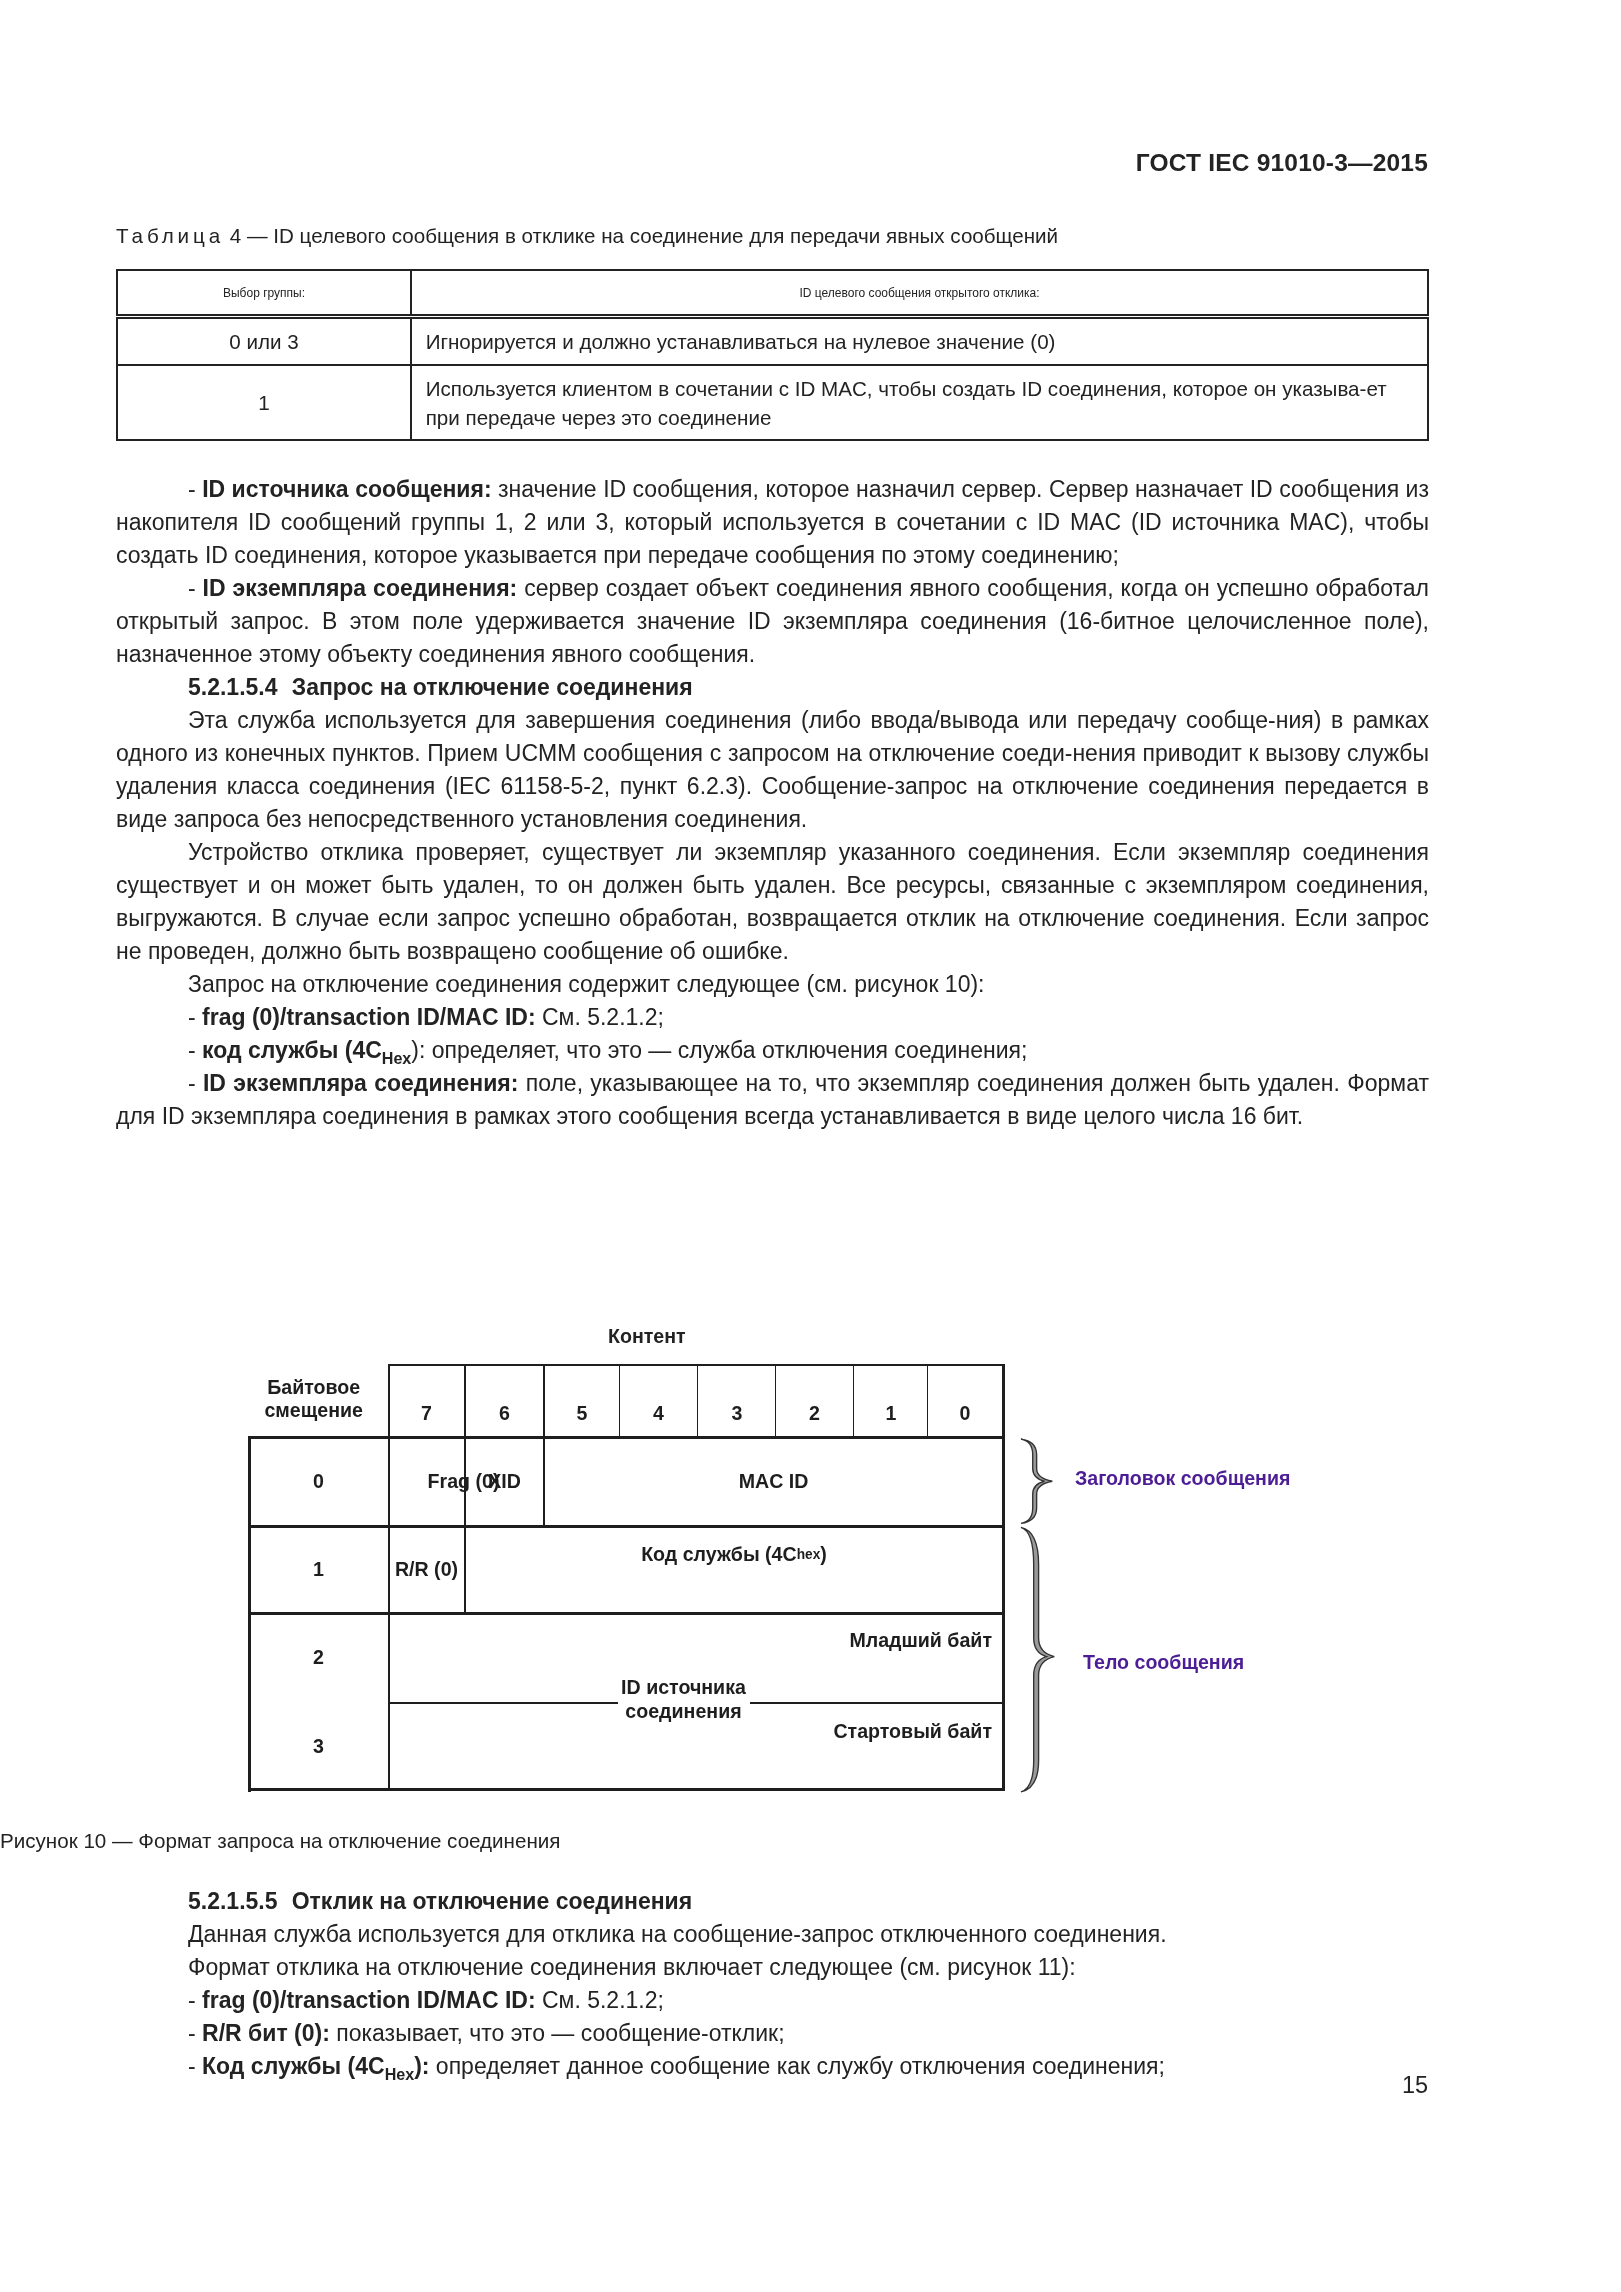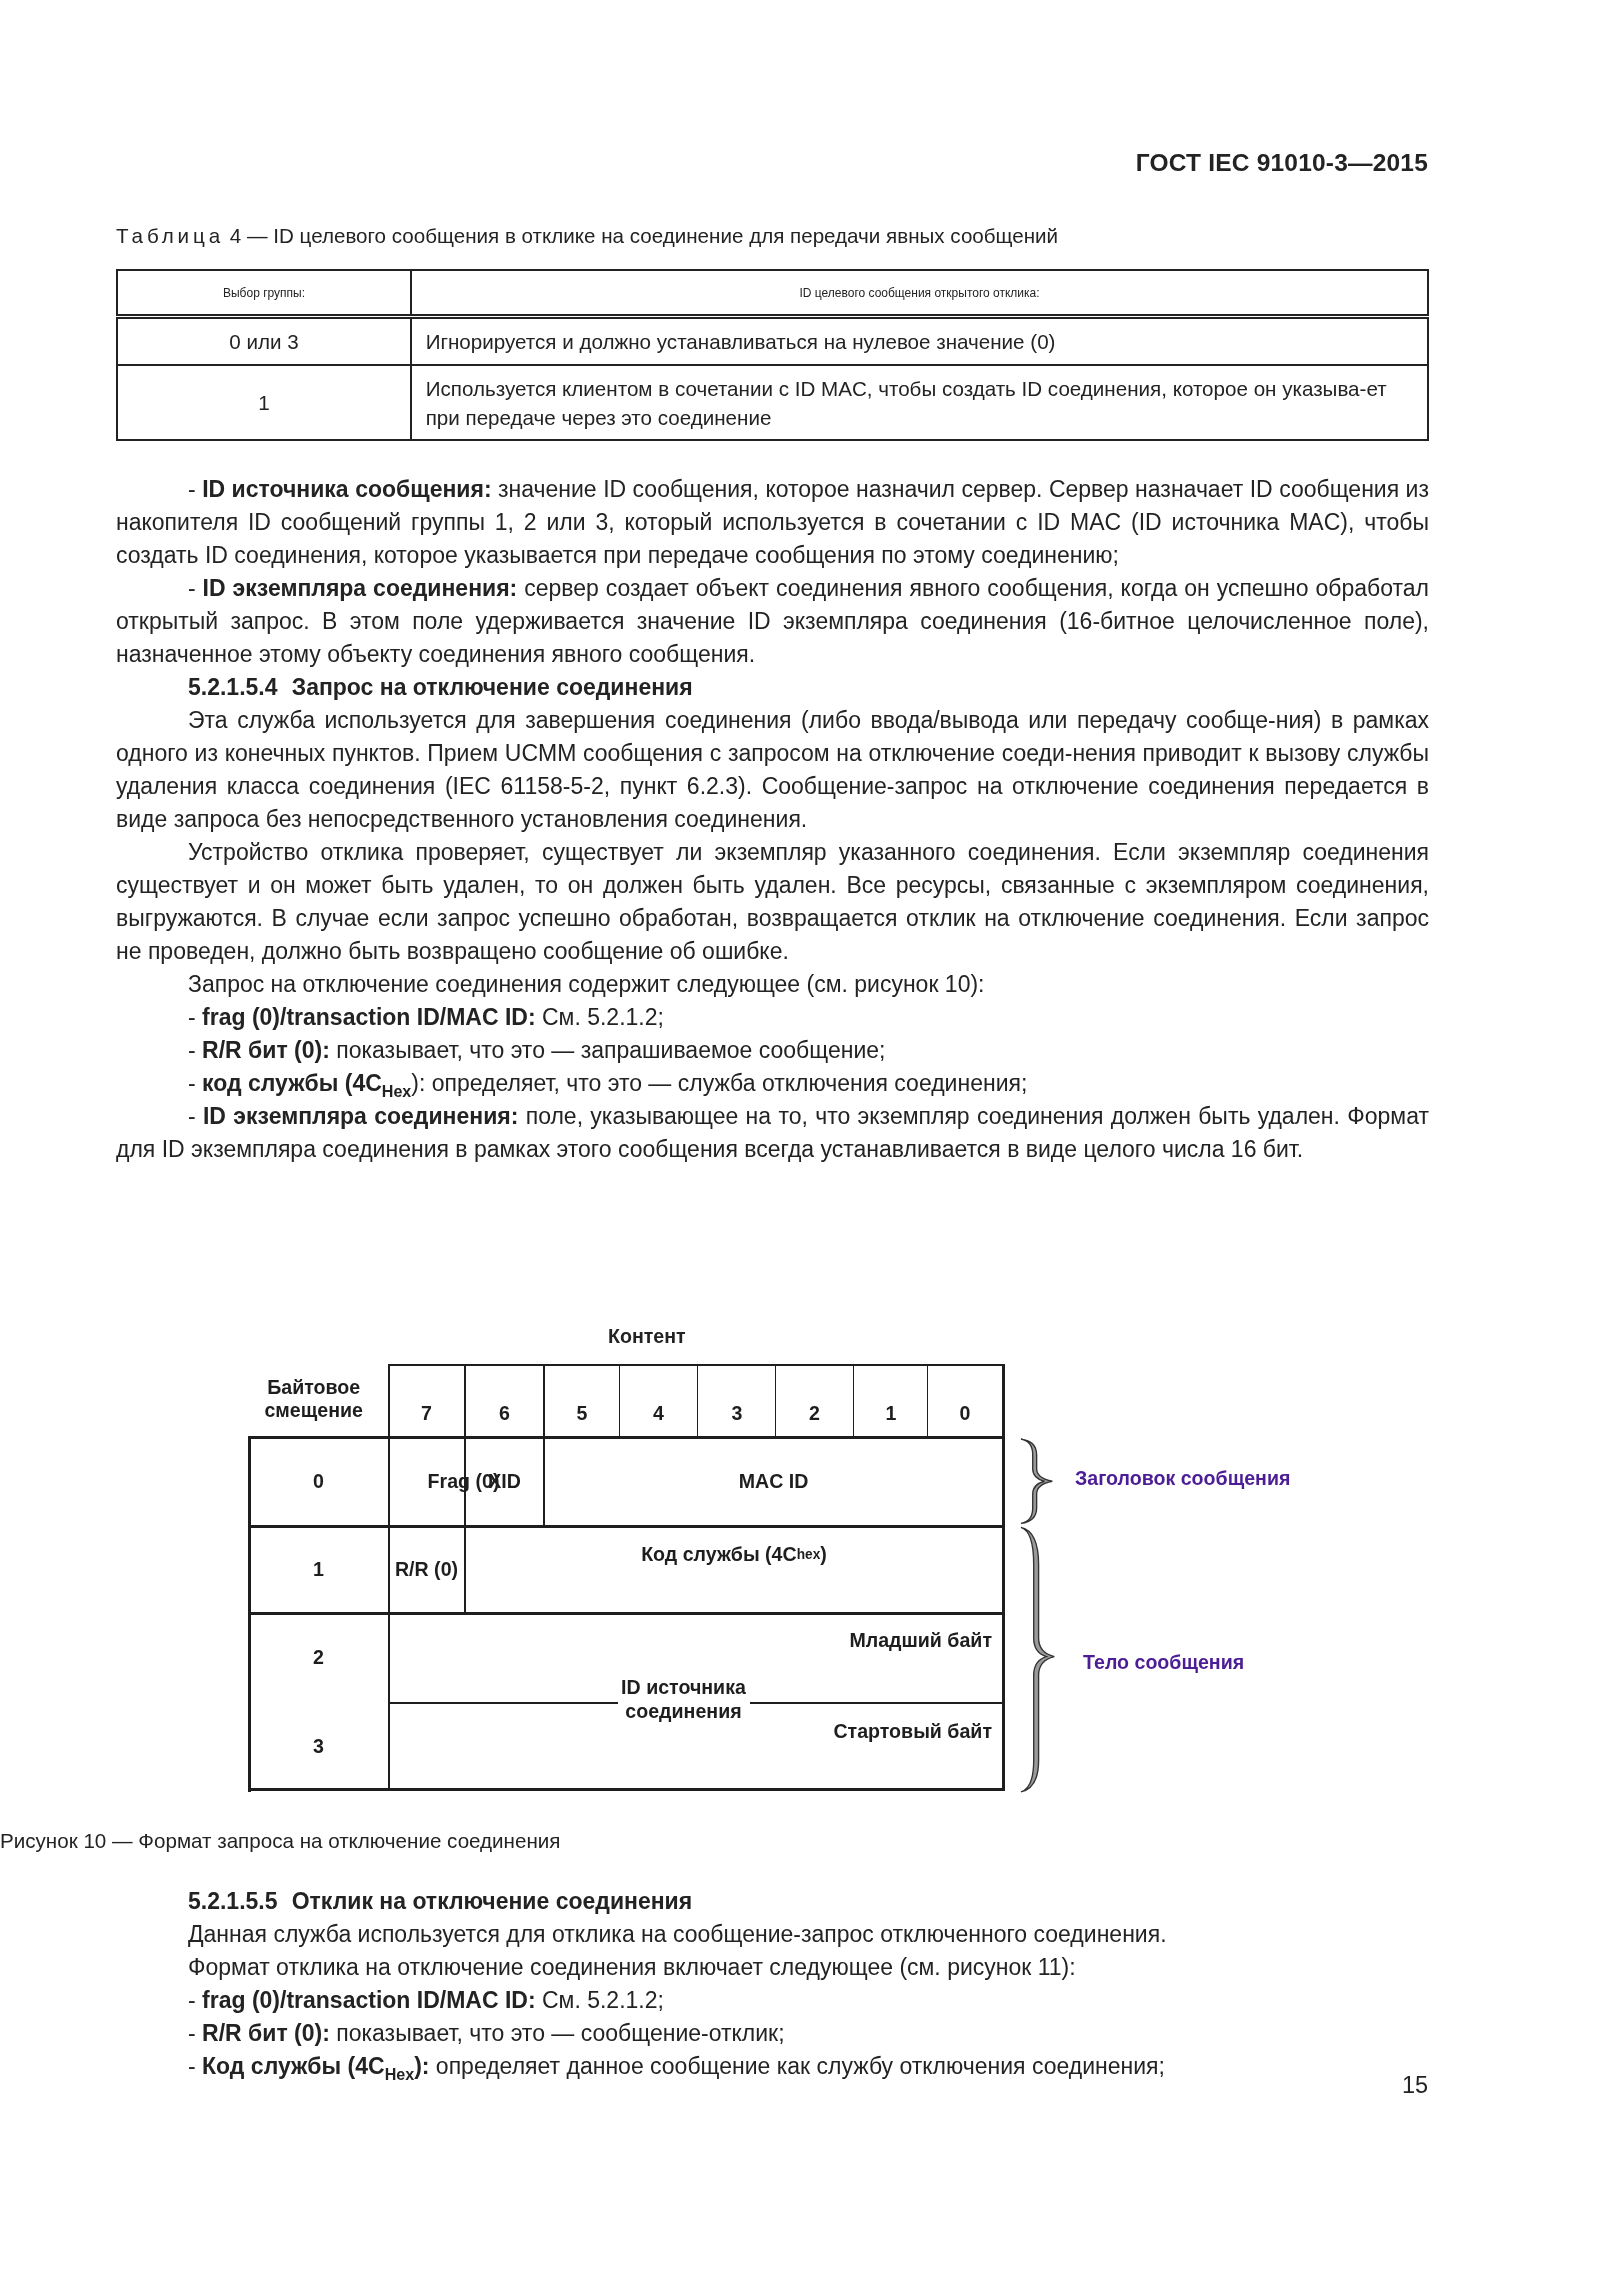--- a/index.html
+++ b/index.html
@@ -62,21 +62,20 @@
   </table>
 
 <div class="abs body-block" style="top:473px;">
   <p class="p ind">- <b>ID источника сообщения:</b><span> значение ID сообщения, которое назначил сервер. Сервер назначает ID сообщения из накопителя ID сообщений группы 1, 2 или 3, который используется в сочетании с ID MAC (ID источника MAC), чтобы создать ID соединения, которое указывается при передаче сообщения по этому соединению;</span></p>
   <p class="p ind last">- <b>ID экземпляра соединения:</b><span> сервер создает объект соединения явного сообщения, когда он успешно обработал открытый запрос. В этом поле удерживается значение ID экземпляра соединения (16-битное целочисленное поле), назначенное этому объекту соединения явного сообщения.</span></p>
   <p class="sec"><span class="num">5.2.1.5.4</span> <span>Запрос на отключение соединения</span></p>
   <p class="p ind last">Эта служба используется для завершения соединения (либо ввода/вывода или передачу сообще-ния) в рамках одного из конечных пунктов. Прием UCMM сообщения с запросом на отключение соеди-нения приводит к вызову службы удаления класса соединения (IEC 61158-5-2, пункт 6.2.3). Сообщение-запрос на отключение соединения передается в виде запроса без непосредственного установления соединения.</p>
   <p class="p ind last">Устройство отклика проверяет, существует ли экземпляр указанного соединения. Если экземпляр соединения существует и он может быть удален, то он должен быть удален. Все ресурсы, связанные с экземпляром соединения, выгружаются. В случае если запрос успешно обработан, возвращается отклик на отключение соединения. Если запрос не проведен, должно быть возвращено сообщение об ошибке.</p>
   <p class="p ind">Запрос на отключение соединения содержит следующее (см. рисунок 10):</p>
   <p class="p ind">- <b>frag (0)/transaction ID/MAC ID:</b><span> См. 5.2.1.2;</span></p>
-  <p class="p ind">- <b>R/R бит (0):</b><span> показывает, что это — запрашиваемое сообщение;</span></p>
   <p class="p ind">- <b>код службы</b> <b>(4C</b><sub><b>Hex</b></sub><span>): определяет, что это — служба отключения соединения;</span></p>
   <p class="p ind last">- <b>ID экземпляра соединения:</b><span> поле, указывающее на то, что экземпляр соединения должен быть удален. Формат для ID экземпляра соединения в рамках этого сообщения всегда устанавливается в виде целого числа 16 бит.</span></p>
 </div>
 
 <div class="abs fig-title">Контент</div>
 <div class="abs fig">
 
   <div class="cell" style="left:-9.8px; top:0; width:151px; height:73px; align-items:flex-start; padding-top:11.8px;">Байтовое смещение</div>
 
   <div class="cell" style="left:141px; top:13.7px; width:75px; height:73px;">7</div>

